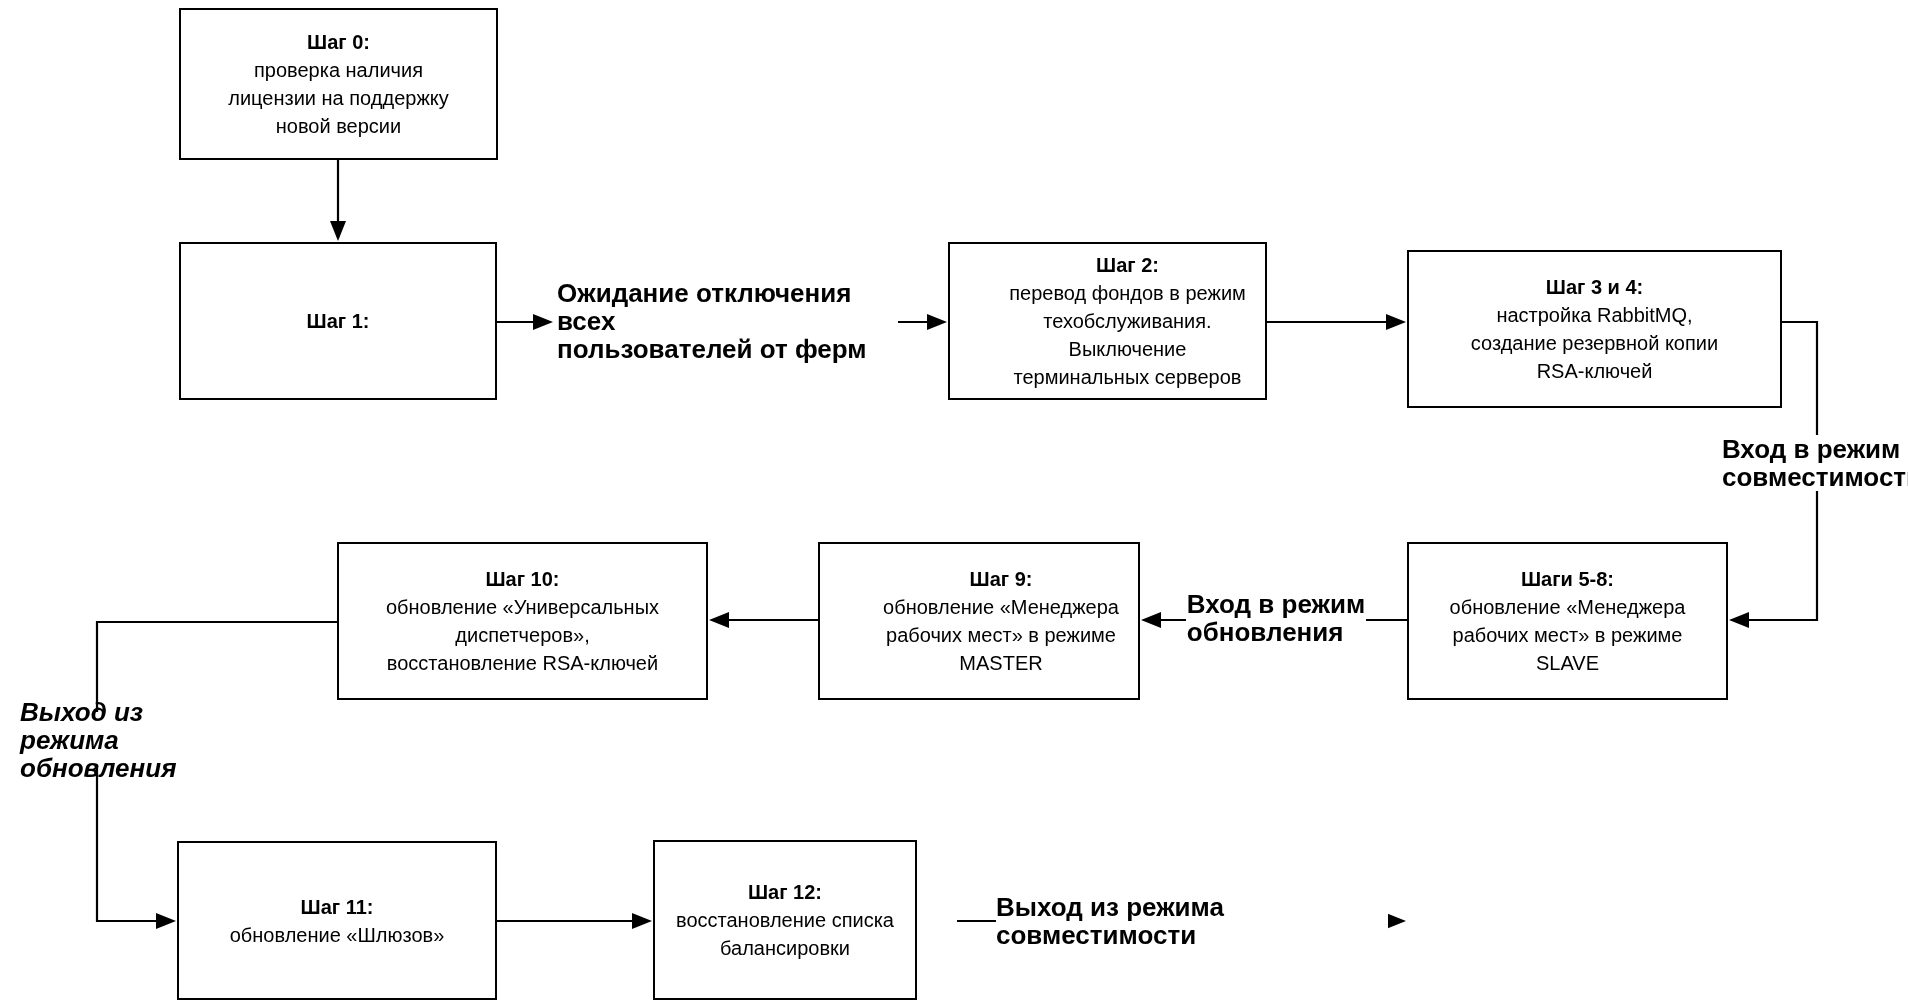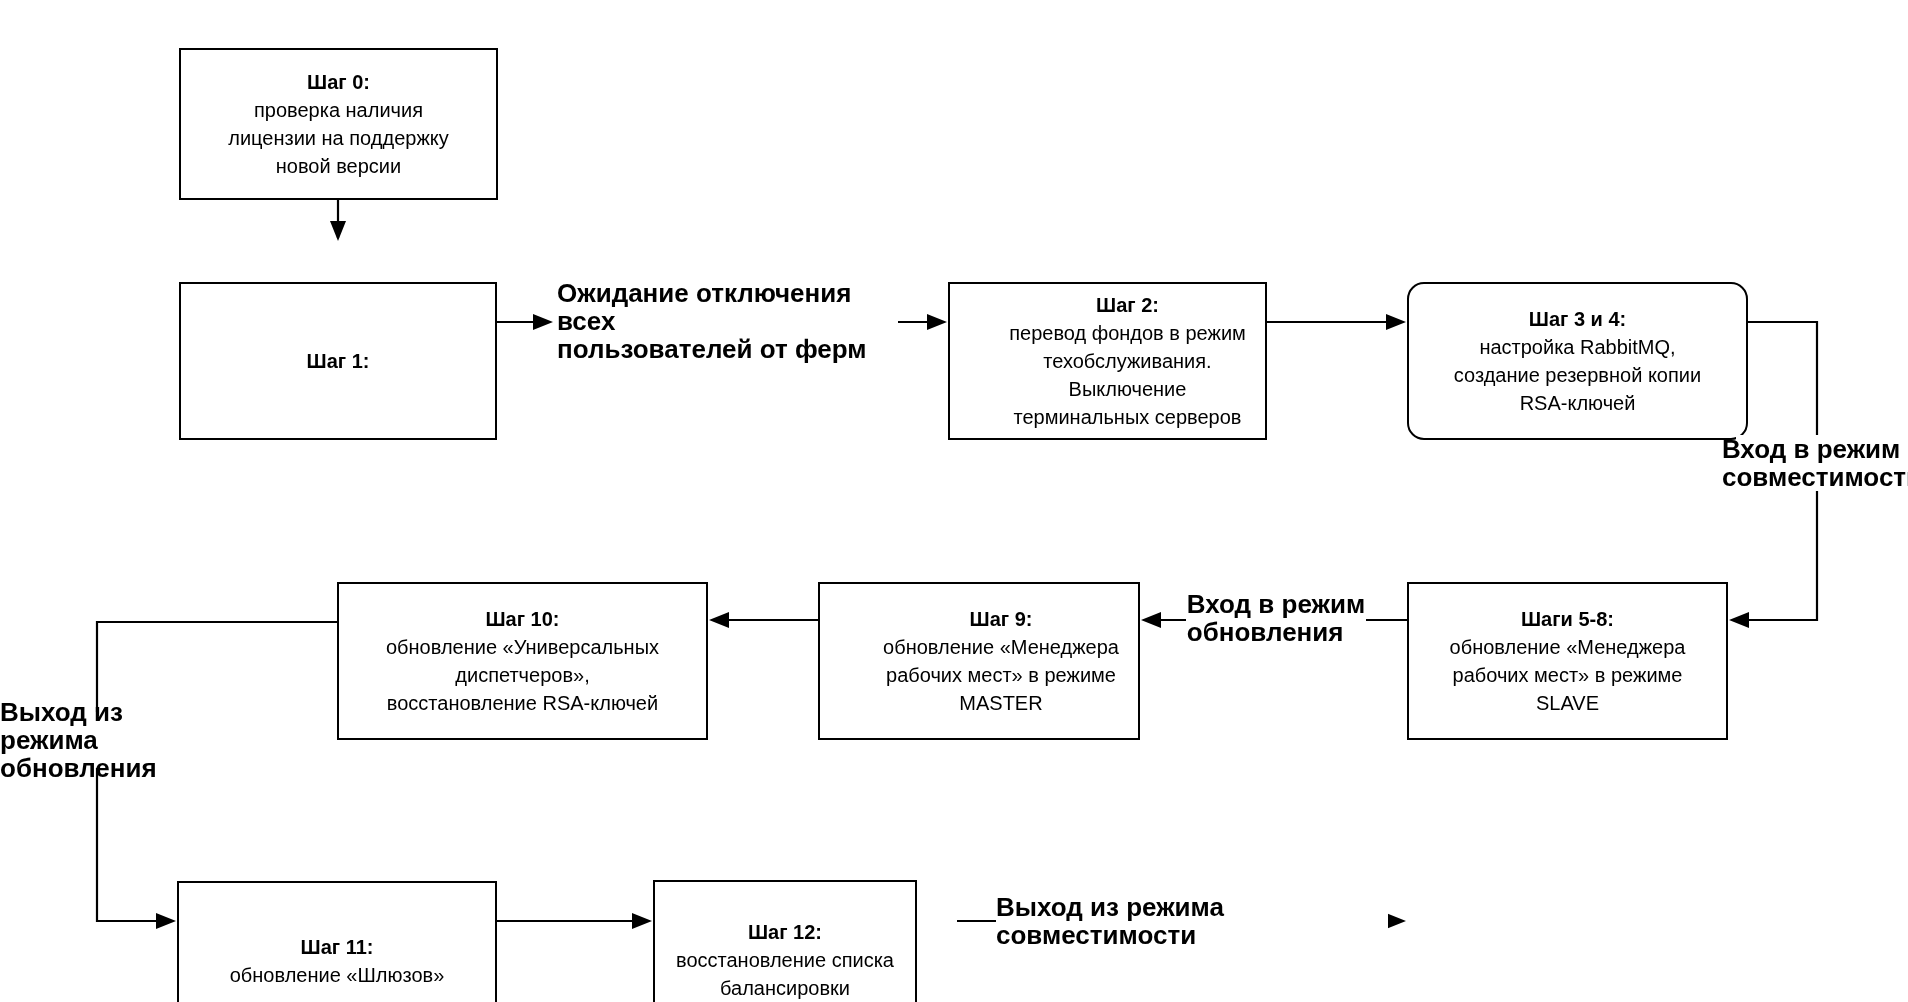--- a/index.html
+++ b/index.html
@@ -27,24 +27,22 @@
     stroke-width: 2.2px;
   }
   .node {
     position: absolute;
     box-sizing: border-box;
     border: 2.4px solid #000000;
     background: #ffffff;
     display: flex;
     flex-direction: column;
     justify-content: center;
-    align-items: center;
     text-align: center;
     z-index: 1;
-    margin-top: 40px;
   }
   .node-title {
     font-size: 20px;
     line-height: 28px;
     font-weight: 700;
     white-space: pre-line;
   }
   .node-body {
     font-size: 20px;
     line-height: 28px;
@@ -98,21 +96,21 @@
   </div>
 
   <div class="node" style="left:948px; top:242px; width:319px; height:158px;padding-left:40px;">
     <div class="node-title">Шаг 2:</div>
     <div class="node-body">перевод фондов в режим
 техобслуживания.
 Выключение
 терминальных серверов</div>
   </div>
 
-  <div class="node" style="left:1407px; top:242px; width:341px; height:158px;border-radius:17px;">
+  <div class="node" style="left:1407px; top:250px; width:375px; height:158px;">
     <div class="node-title">Шаг 3 и 4:</div>
     <div class="node-body">настройка RabbitMQ,
 создание резервной копии
 RSA-ключей</div>
   </div>
 
   <div class="node" style="left:1407px; top:542px; width:321px; height:158px;">
     <div class="node-title">Шаги 5-8:</div>
     <div class="node-body">обновление «Менеджера
 рабочих мест» в режиме
@@ -147,18 +145,18 @@
 
   <div class="edge-label" style="left:557px; top:293px; width:341px; height:56px;">Ожидание отключения всех
 пользователей от ферм</div>
 
   <div class="edge-label" style="left:1736px; top:435px; width:172px; height:56px;">Вход в режим
 совместимости</div>
 
   <div class="edge-label" style="left:1186px; top:590px; width:180px; height:56px;">Вход в режим
 обновления</div>
 
-  <div class="edge-label" style="left:0; top:712px; width:192px; height:56px;">Выход из режима
+  <div class="edge-label" style="left:20px; top:712px; width:192px; height:56px;font-style:italic;">Выход из режима
 обновления</div>
 
   <div class="edge-label" style="left:996px; top:905px; width:392px; height:32px;">Выход из режима совместимости</div>
 
 </div>
 
 </body></html>

